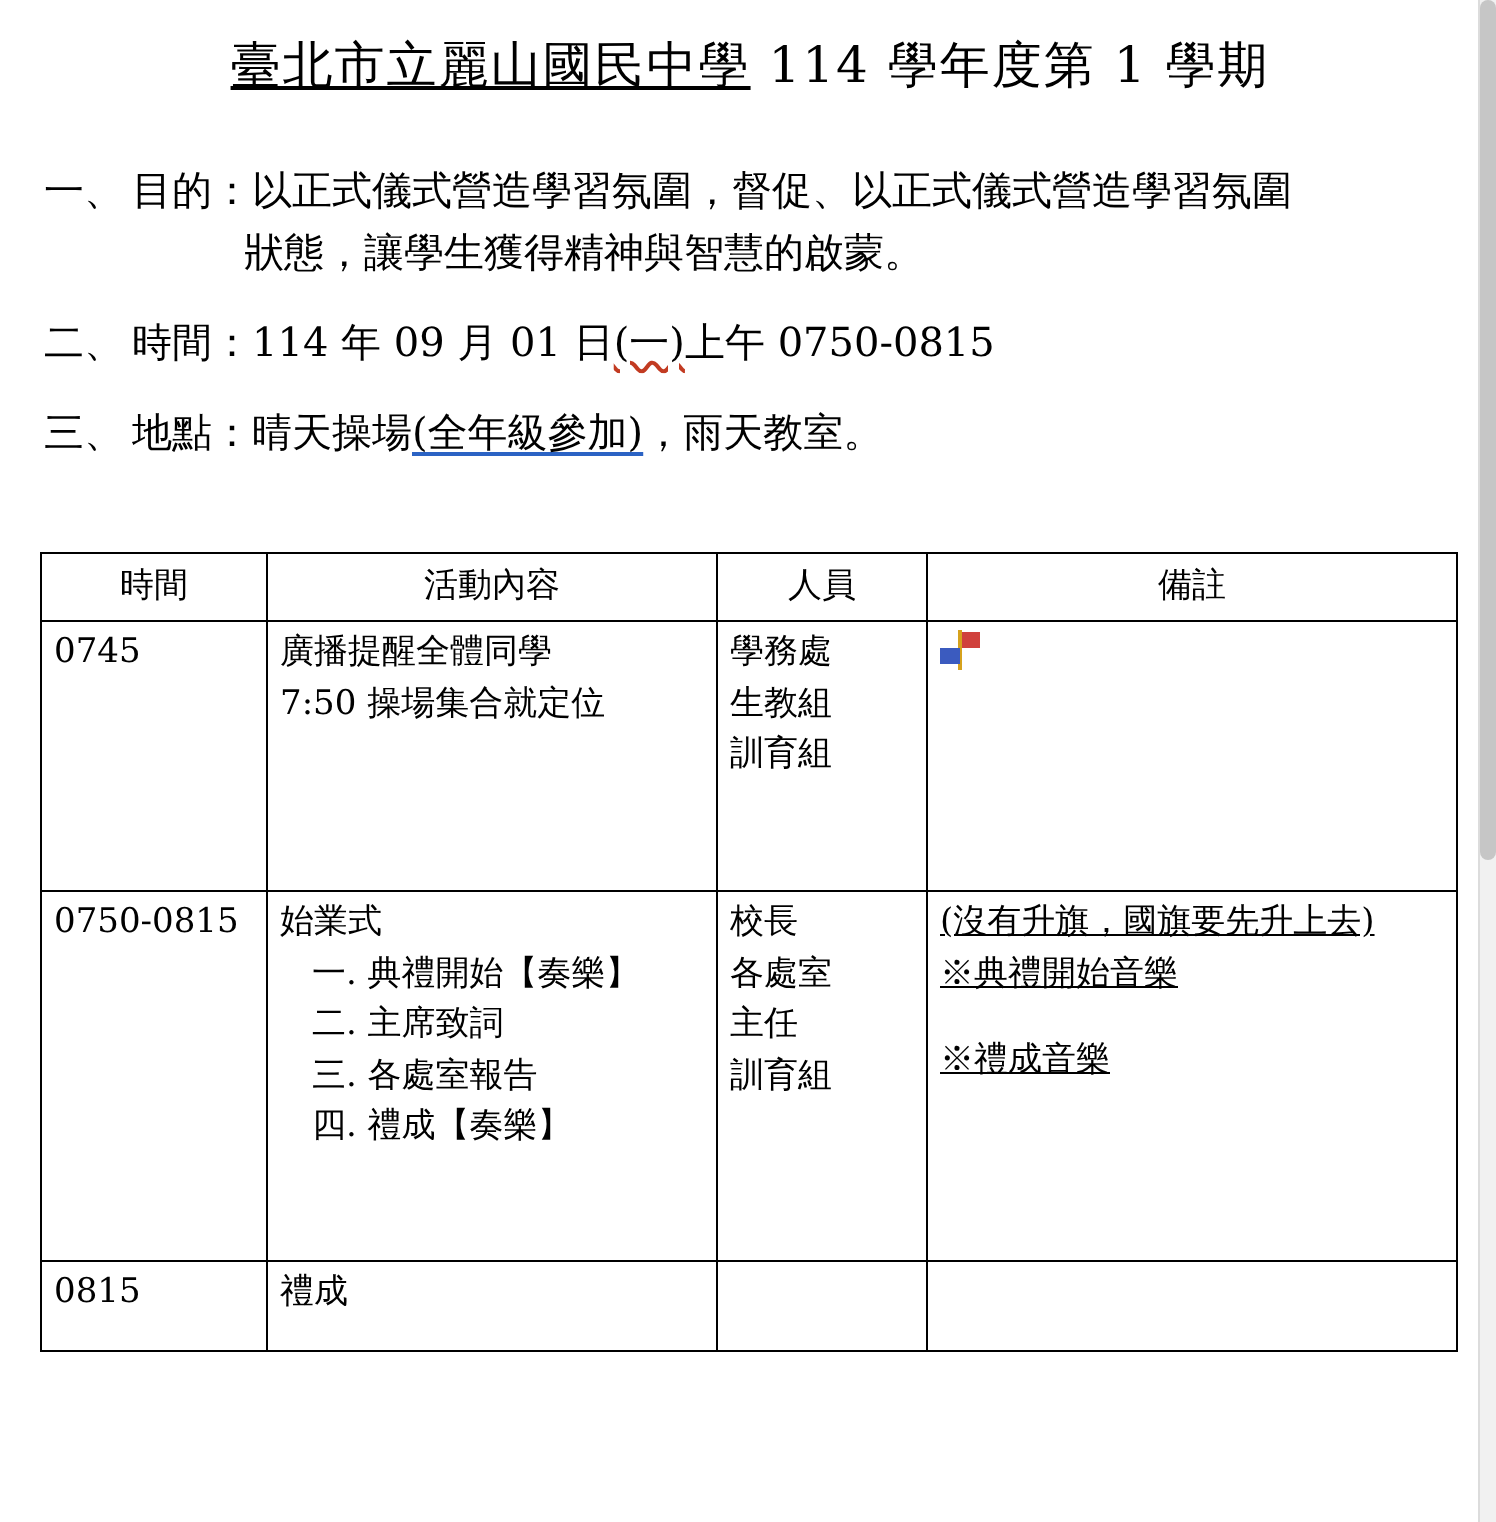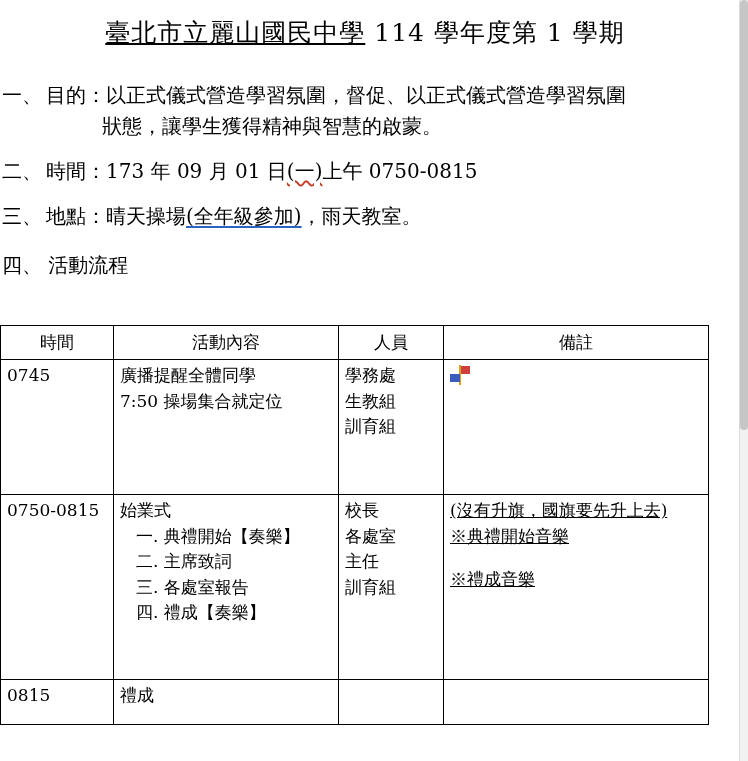--- a/index.html
+++ b/index.html
@@ -12,21 +12,21 @@
     height: 761px;
     font-family: "DejaVu Serif", "Liberation Serif", serif;
     color: #000000;
     position: relative;
     overflow: hidden;
   }
   .page {
     width: 748px;
     height: 607px;
     box-sizing: border-box;
-    padding: 10px 18px 0 0;
+    padding: 10px 18px 0 20px;
     position: relative;
   }
 
   
   .title-block {
     text-align: center;
     margin-top: 6px;
   }
   .title-line1 {
     font-size: 25px;
@@ -183,32 +183,31 @@
       <div class="item-num">一、</div>
       <div class="item-body">
         <span>目的：</span><span>以正式儀式營造學習氛圍，督促、以正式儀式營造學習氛圍</span>
         <span class="cont">狀態，讓學生獲得精神與智慧的啟蒙。</span>
       </div>
     </div>
 
     <div class="item">
       <div class="item-num">二、</div>
       <div class="item-body">
-        <span>時間：</span><span>173 年 09 月 01 日</span><span class="wavy">(一)</span><span>上午 0750-0815</span>
+        <span>時間：</span><span>114 年 09 月 01 日</span><span class="wavy">(一)</span><span>上午 0750-0815</span>
       </div>
     </div>
 
     <div class="item">
       <div class="item-num">三、</div>
       <div class="item-body">
         <span>地點：</span><span>晴天操場</span><span class="blue-u">(全年級參加)</span><span>，雨天教室。</span>
       </div>
     </div>
 
-    <div class="section4">四、 活動流程</div>
 
     <table class="flow">
       <colgroup>
         <col class="c-time">
         <col class="c-content">
         <col class="c-person">
         <col class="c-note">
       </colgroup>
       <thead>
         <tr>

